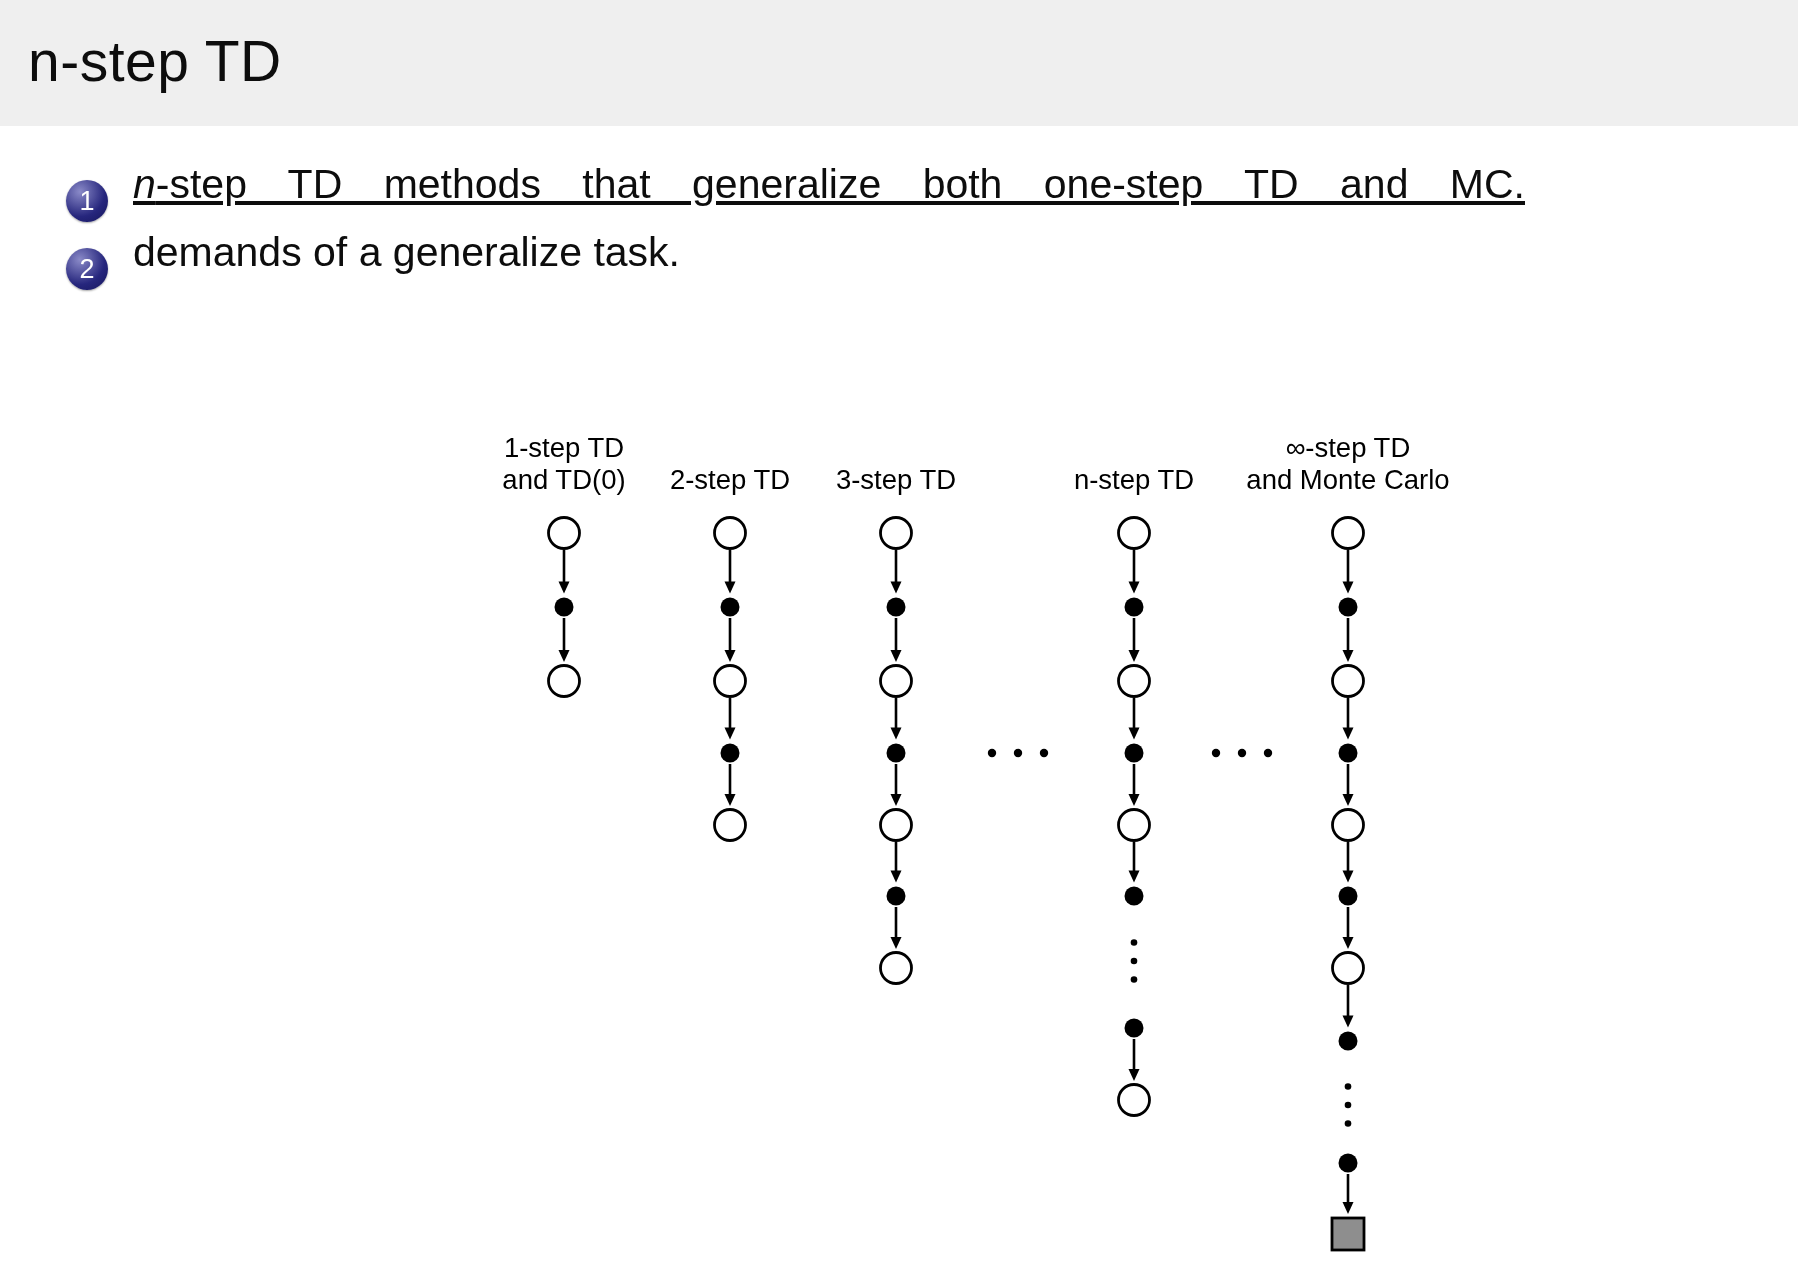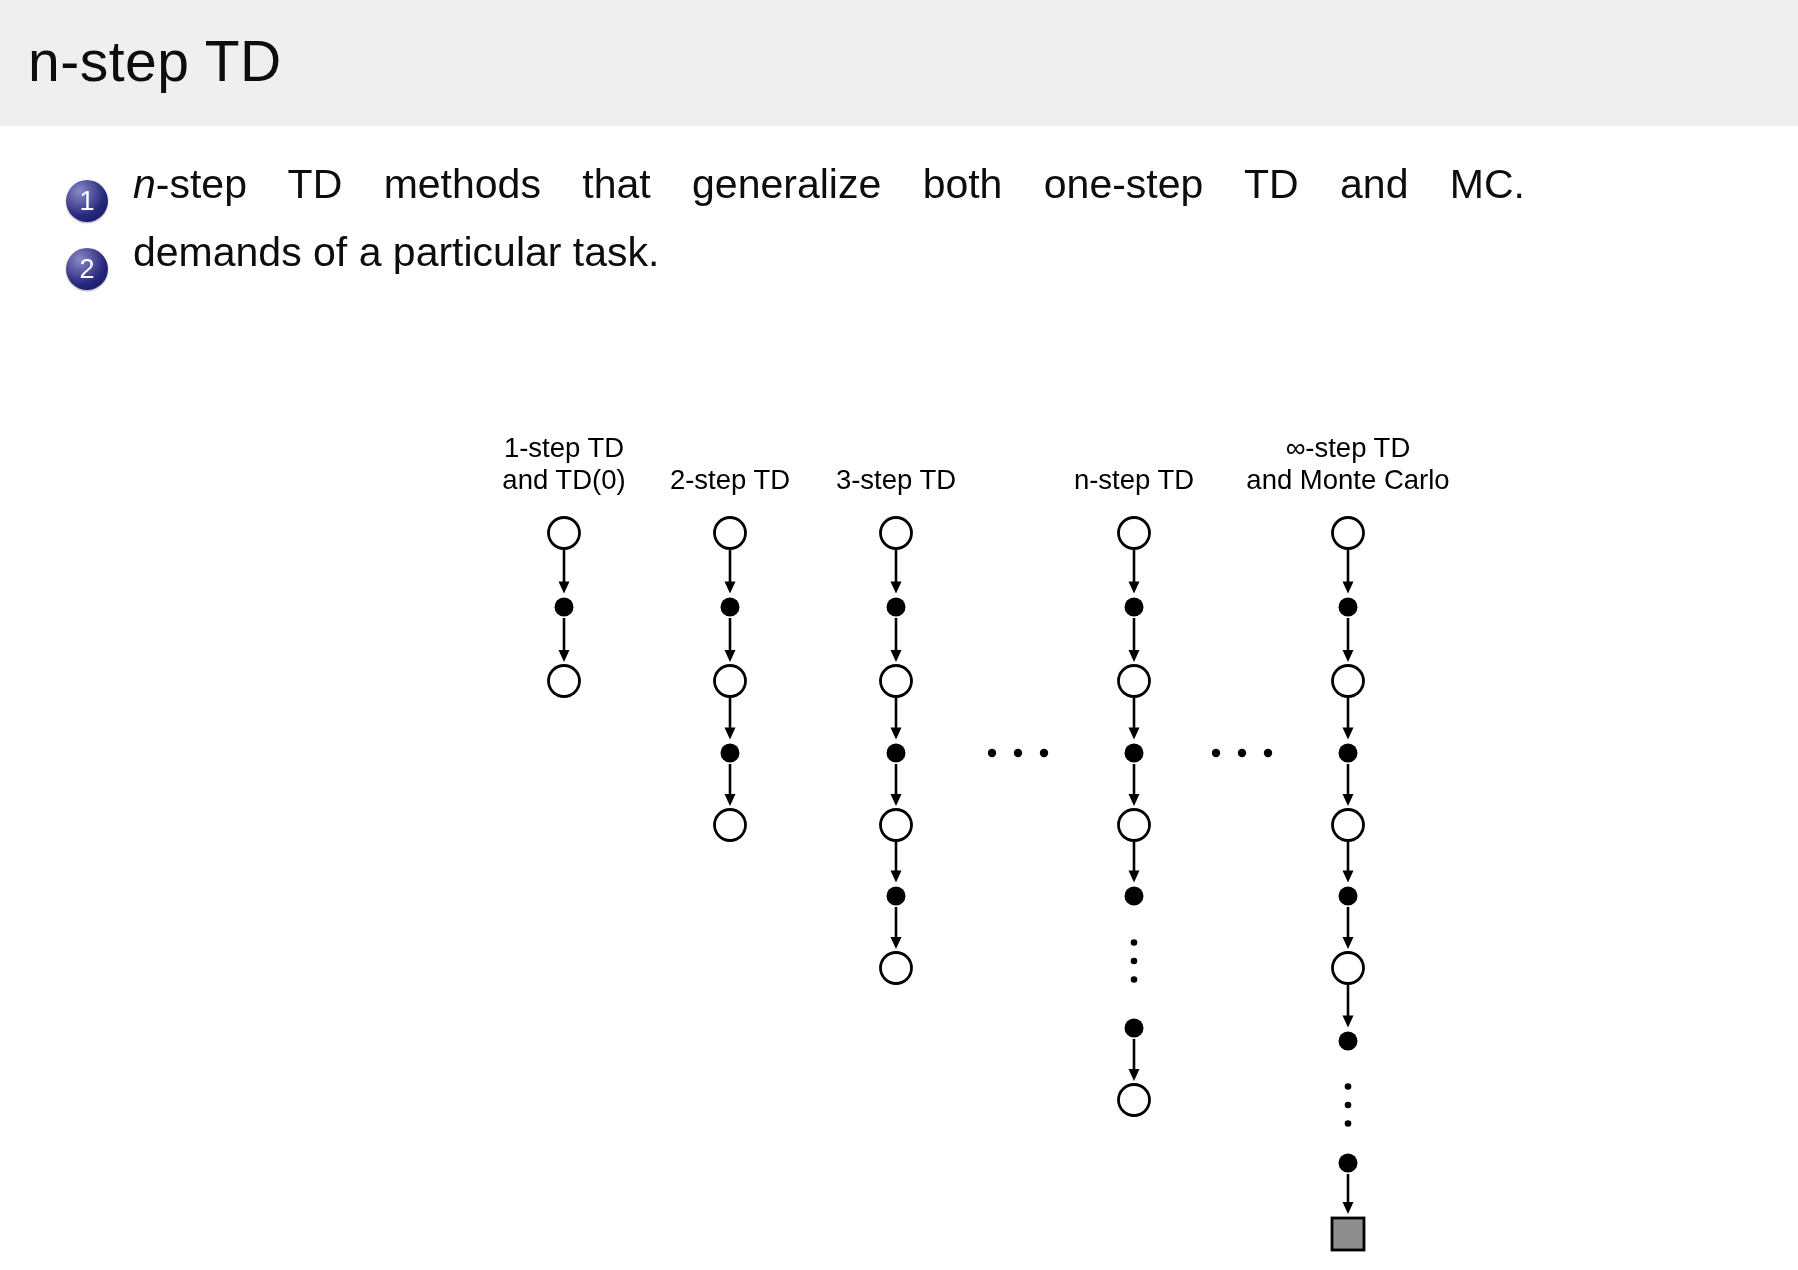--- a/index.html
+++ b/index.html
@@ -21,41 +21,41 @@
   #bullet-1{top:154px;}
   #bullet-2{top:222px;}
   .badge{
     position:absolute;left:0;top:26px;width:42px;height:42px;border-radius:50%;
     color:#fff;font-size:27px;text-align:center;line-height:42px;
     box-shadow:0 1px 2px rgba(0,0,0,0.35);
   }
   .bullet-body{
     margin-left:67px;font-size:41px;line-height:60px;color:#0d0d0d;width:1392px;
   }
-  .just{text-align:justify;text-align-last:justify;}
+  .just{text-align:justify;text-align-last:justify;text-decoration:underline;}
   .bullet-body i{font-style:italic;}
   #diagram-svg{position:absolute;top:0;left:0;}
   svg text{font-family:"Liberation Sans", sans-serif;}
 </style>
 </head>
 <body>
 
 <div class="title-bar" style="background: rgb(239, 239, 239);">
   <h1>n-step TD</h1>
 </div>
 
 <div class="bullet" id="bullet-1">
   <span class="badge" style="background: radial-gradient(circle at 33% 28%, rgb(138, 138, 200) 0%, rgb(38, 38, 125) 60%, rgb(21, 21, 90) 100%);">1</span>
   <div class="bullet-body just"><i>n</i><span>-step TD methods that generalize both one-step TD and MC.</span></div>
 </div>
 
 <div class="bullet" id="bullet-2">
   <span class="badge" style="background: radial-gradient(circle at 33% 28%, rgb(138, 138, 200) 0%, rgb(38, 38, 125) 60%, rgb(21, 21, 90) 100%);">2</span>
   <div class="bullet-body">
-    <div>demands of a particular task.</div>
+    <div>demands of a generalize task.</div>
   </div>
 </div>
 
 <svg id="diagram-svg" width="1798" height="1270" viewBox="0 0 1798 1270">
     <text x="564" y="457" text-anchor="middle" font-size="27.5" fill="#000000">1-step TD</text>
     <text x="564" y="489" text-anchor="middle" font-size="27.5" fill="#000000">and TD(0)</text>
     <circle cx="564" cy="533" r="15.5" fill="#ffffff" stroke="#000000" stroke-width="2.8"></circle>
     <circle cx="564" cy="607" r="9.5" fill="#000000"></circle>
     <circle cx="564" cy="681" r="15.5" fill="#ffffff" stroke="#000000" stroke-width="2.8"></circle>
     <line x1="564" y1="550" x2="564" y2="582.5" stroke="#000000" stroke-width="2.6"></line>

